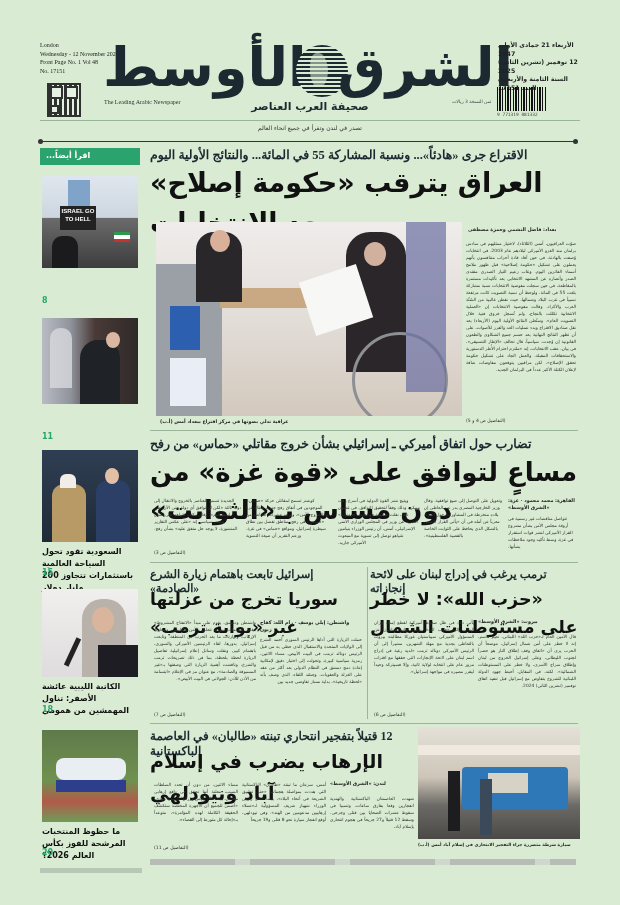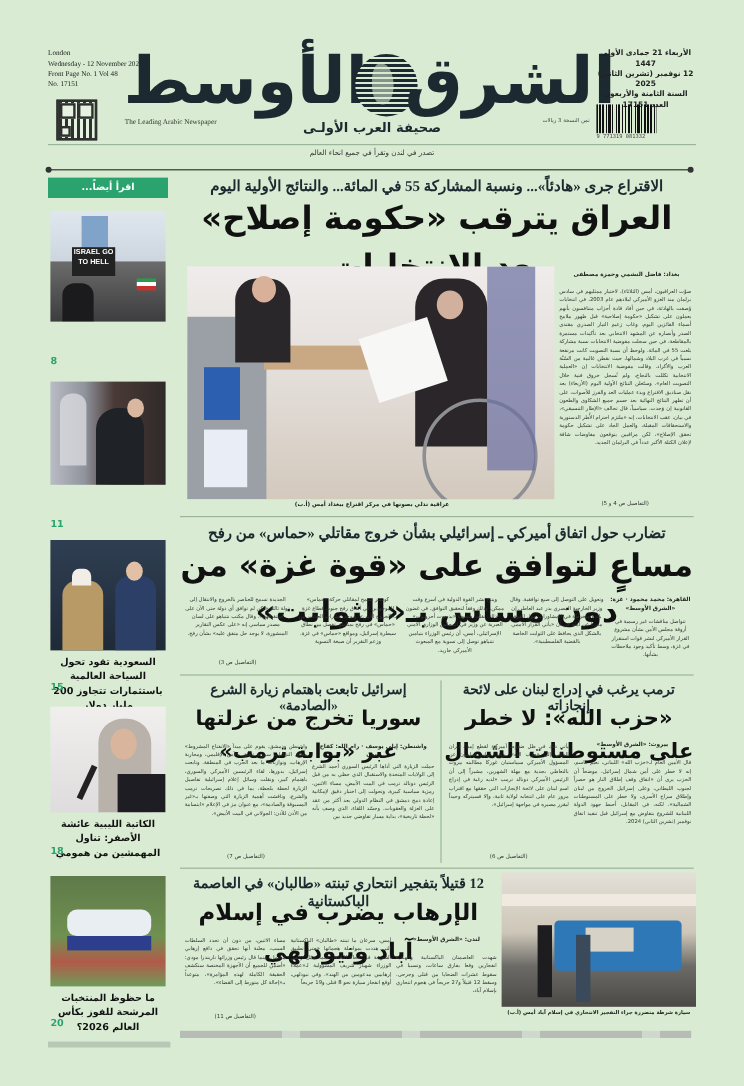--- a/index.html
+++ b/index.html
@@ -4,21 +4,21 @@
 <style>
   * { box-sizing: border-box; margin: 0; padding: 0; }
   html, body { width: 620px; height: 905px; overflow: hidden; }
   body {
     background: #d9ecd3;
     font-family: "DejaVu Sans", sans-serif;
     color: #1a1a1a;
     position: relative;
   }
   .abs { position: absolute; }
-  .rtl { direction: rtl; text-align: center; }
+  .rtl { direction: rtl; text-align: left; }
 
   
   .meta-en { left: 40px; top: 41px; font-family: "Liberation Serif", serif; font-size: 6px; line-height: 8.6px; color: #222; }
   .qr { left: 47px; top: 83px; width: 34px; height: 34px; background:
       repeating-linear-gradient(90deg, #111 0 3px, #e8f2e4 3px 5px),
       #111; opacity: .85; border: 2px solid #111; }
   .qr::before, .qr::after { content: ""; position: absolute; width: 9px; height: 9px; border: 2px solid #111; background: #e8f2e4; }
   .qr::before { left: 1px; top: 1px; }
   .qr::after { right: 1px; top: 1px; }
   .qr .qrc { position: absolute; left: 1px; bottom: 1px; width: 9px; height: 9px; border: 2px solid #111; background: #e8f2e4; }
@@ -76,21 +76,21 @@
 <div class="abs qr">
     <div class="qrc"></div>
   </div>
 <div class="abs tagline-en">The Leading Arabic Newspaper</div>
 
 <div class="abs logo">
   <div class="logo-text logo-left">الأوسط</div>
   <div class="globe"></div>
   <div class="logo-text logo-right">الشرق</div>
 </div>
-<div class="abs subtitle-ar rtl" style="text-align:center">صحيفة العرب الأولـى</div>
+<div class="abs subtitle-ar rtl" style="text-align:center">صحيفة العرب العناصر</div>
 
 <div class="abs meta-ar rtl">
   <div>الأربعاء 21 جمادى الأولى 1447</div>
   <div>12 نوفمبر (تشرين الثاني) 2025</div>
   <div>السنة الثامنة والأربعون</div>
   <div>العدد 17151</div>
 </div>
 <div class="abs barcode"></div>
 <div class="abs barcode-num">9 771319 081332</div>
 <div class="abs price rtl">ثمن النسخة 3 ريالات</div>

